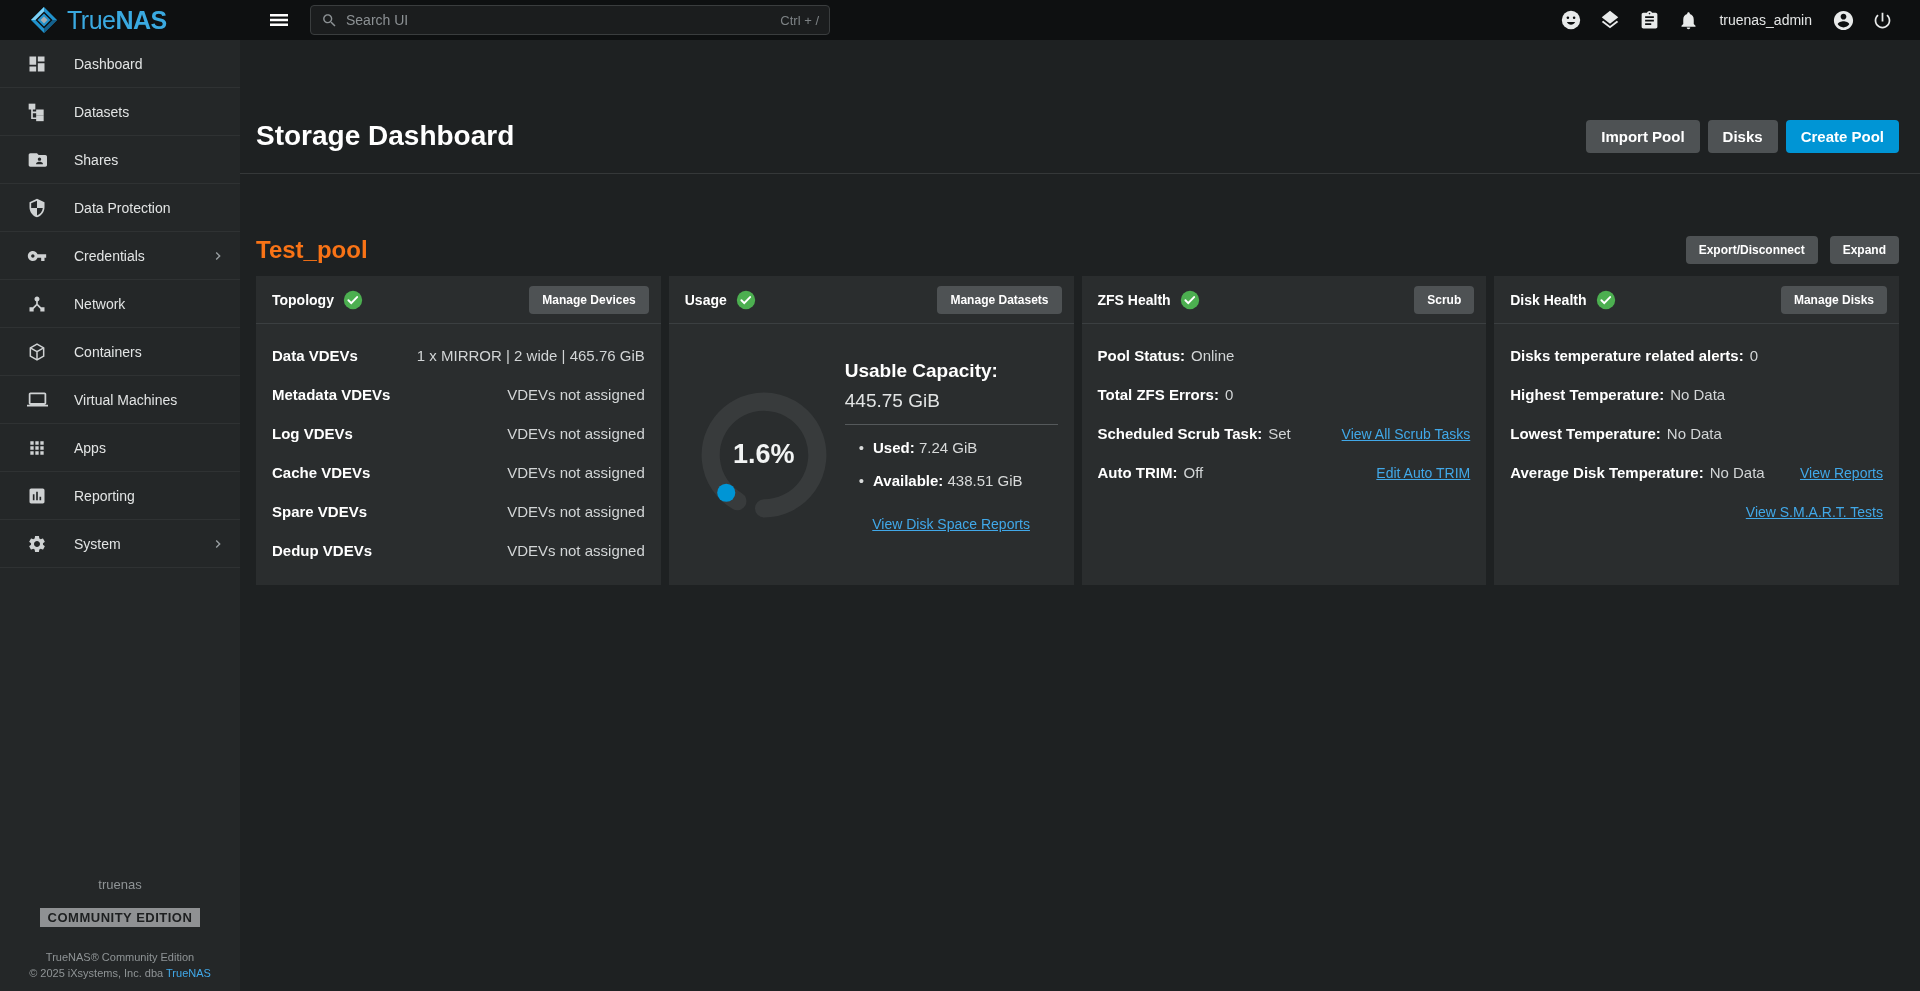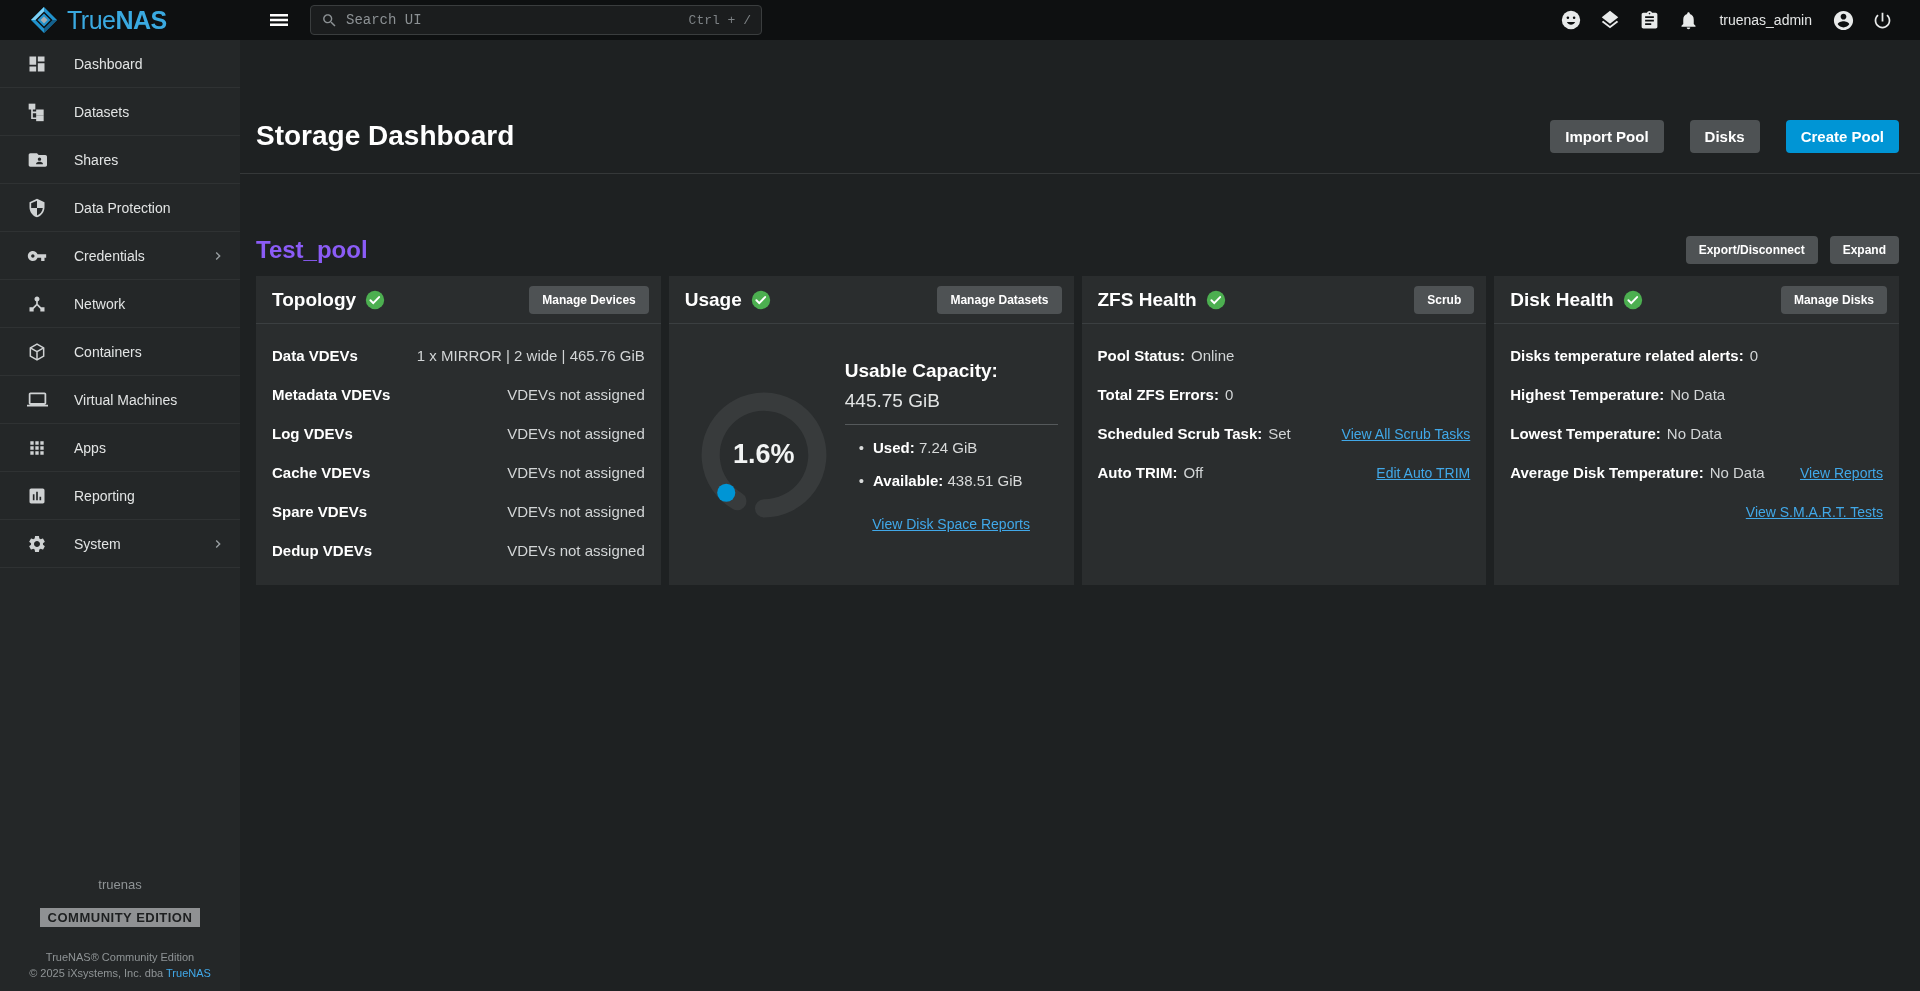--- a/index.html
+++ b/index.html
@@ -9,23 +9,23 @@
   
   .topbar { position:fixed; top:0; left:0; width:1920px; height:40px;
             background:#0e1011; display:flex; align-items:center; z-index:20; }
   .logo-wrap { width:240px; display:flex; align-items:center; padding-left:30px; }
   .logo-mark { width:28px; height:28px; margin-right:9px; }
   .logo-text { font-size:25px; color:#3aa9e0; letter-spacing:-0.5px; white-space:nowrap; }
   .logo-text .lt { font-weight:400; }
   .logo-text .bd { font-weight:800; }
   .hamburger { margin-left:26px; width:26px; height:26px; display:flex; align-items:center;
                justify-content:center; cursor:pointer; }
-  .searchbox { margin-left:18px; width:452px; height:30px; background:#1b1d1e;
+  .searchbox { margin-left:18px; width:520px; height:30px; background:#1b1d1e;
                border:1px solid #3a3d3e; border-radius:4px; display:flex; align-items:center;
-               padding:0 10px;font-family:Liberation Mono, monospace; }
+               padding:0 10px; }
   .searchbox svg { flex:0 0 auto; }
   .searchbox input { flex:1; background:transparent; border:none; outline:none;
                      color:#cfd2d3; font-size:14px; margin-left:8px; font-family:inherit; }
   .searchbox input::placeholder { color:#8c9194; }
   .search-hint { color:#7d8285; font-size:13px; }
   .topbar-right { margin-left:auto; display:flex; align-items:center; gap:15px; padding-right:26px; }
   .tb-icon { width:24px; height:24px; display:flex; align-items:center; justify-content:center; cursor:pointer; }
   .username { font-size:14px; color:#e4e6e6; margin:0 4px; }
 
   
@@ -46,36 +46,36 @@
   .edition-badge { display:inline-block; background:#8f9193; color:#1d1f20; font-weight:700;
                    font-size:13px; letter-spacing:0.5px; padding:2px 8px; margin-bottom:22px; }
   .footnote { font-size:11px; color:#8f9496; line-height:16px; }
   .footnote .link { color:#41a8e8; text-decoration:none; cursor:pointer; }
 
   
   .main { position:absolute; top:40px; left:240px; width:1680px; height:951px; background:#1e2122;margin-top:33px; }
   .page-head { height:101px; display:flex; align-items:center; padding:26px 21px 0 16px;
                border-bottom:1px solid #353839; }
   .page-title { font-size:28px; font-weight:700; color:#fff; }
-  .head-actions { margin-left:auto; display:flex; gap:26px; }
+  .head-actions { margin-left:auto; display:flex; gap:8px; }
   .btn { border:none; border-radius:4px; background:#4e5254; color:#fff; font-weight:700;
          font-size:15px; padding:8px 15px; font-family:inherit; cursor:pointer; white-space:nowrap; }
   .btn.primary { background:#0095d5; }
   .btn.small { font-size:12px; padding:7px 13px; }
 
   .pool-head { margin:62px 21px 12px 16px; display:flex; align-items:center; }
-  .pool-name { font-size:24px; font-weight:700; color:#8b5cf6; }
+  .pool-name { font-size:24px; font-weight:700; color:#f97316; }
   .pool-actions { margin-left:auto; display:flex; gap:12px; }
 
   .cards { margin:0 21px 0 16px; display:grid; grid-template-columns:repeat(4,1fr);
            gap:8px; height:309px; }
   .card { background:#2a2d2e; display:flex; flex-direction:column; }
   .card-head { height:48px; flex:0 0 auto; display:flex; align-items:center;
                padding:0 12px 0 16px; border-bottom:1px solid #3b3f41; }
-  .card-title { font-size:19px; font-weight:700; color:#fff; }
+  .card-title { font-size:14px; font-weight:700; color:#fff; }
   .check { width:20px; height:20px; margin-left:9px; }
   .card-head .btn { margin-left:auto; }
   .card-body { flex:1; padding:12px 16px; }
 
   .kv-row { height:39px; display:flex; align-items:center; font-size:15px; }
   .kv-row .k { font-weight:700; color:#fff; white-space:nowrap; }
   .kv-row .v { margin-left:auto; color:#d2d5d6; text-align:right; }
   .kv-row.inline .v { margin-left:6px; }
   .kv-row .rlink { margin-left:auto; }
   a.ulink { color:#41a8e8; font-size:14px; text-decoration:underline; cursor:pointer; white-space:nowrap; }

